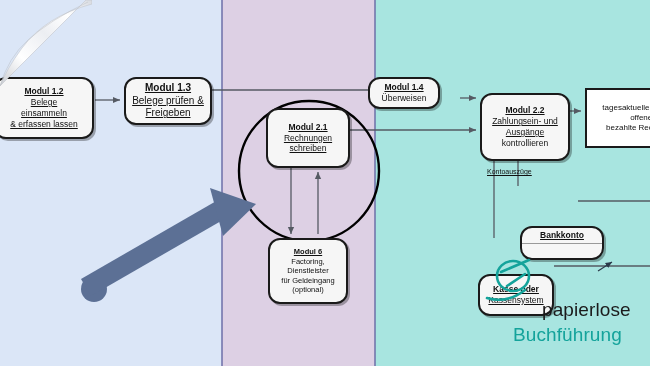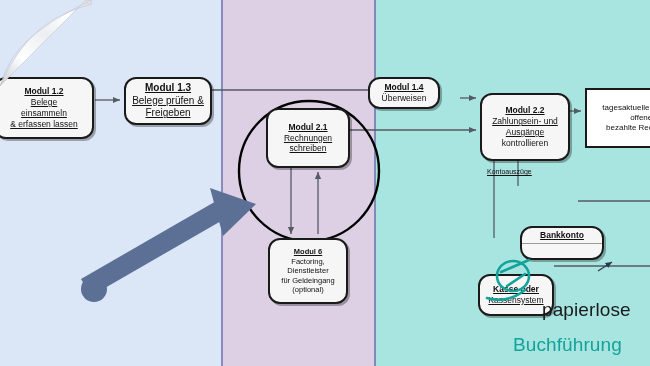--- a/index.html
+++ b/index.html
@@ -54,21 +54,21 @@
 
   
   #bigarrow{position:absolute;left:78px;top:182px;width:190px;height:124px;}
 
   
   #curl{position:absolute;left:0;top:0;width:92px;height:86px;}
 
   
   #logo{position:absolute;left:513px;top:300px;width:135px;height:60px;}
   #logo .l1{font-size:19px;color:#1b1b1b;letter-spacing:.1px;line-height:1;margin-left:29px;}
-  #logo .l2{font-size:19px;color:#14a39b;letter-spacing:.1px;line-height:1;margin-top:16px;}
+  #logo .l2{font-size:19px;color:#14a39b;letter-spacing:.1px;line-height:1;margin-top:6px;}
   #logo-mark{position:absolute;left:-28px;top:-44px;width:62px;height:46px;}
 </style>
 </head>
 <body>
 
 <div id="stage">
 
   <div class="band" id="band-blue"></div>
   <div class="band" id="band-lav"></div>
   <div class="band" id="band-teal"></div>

